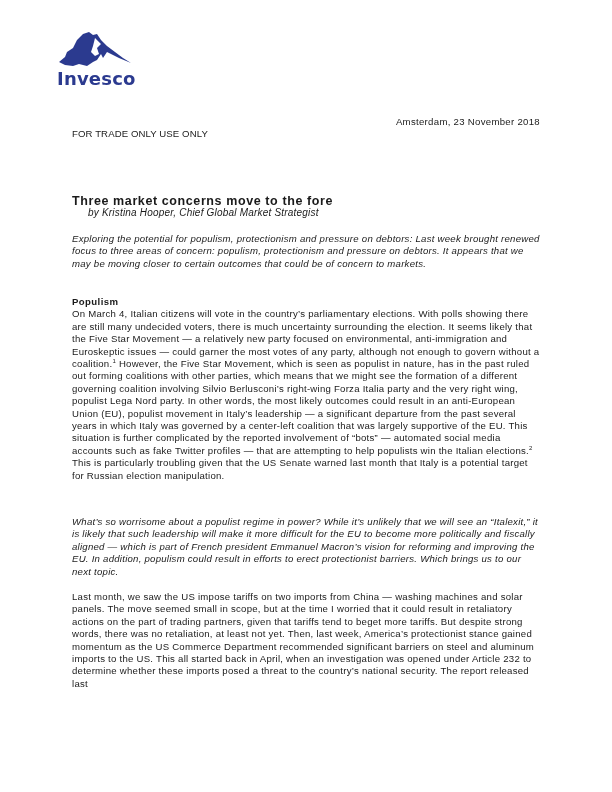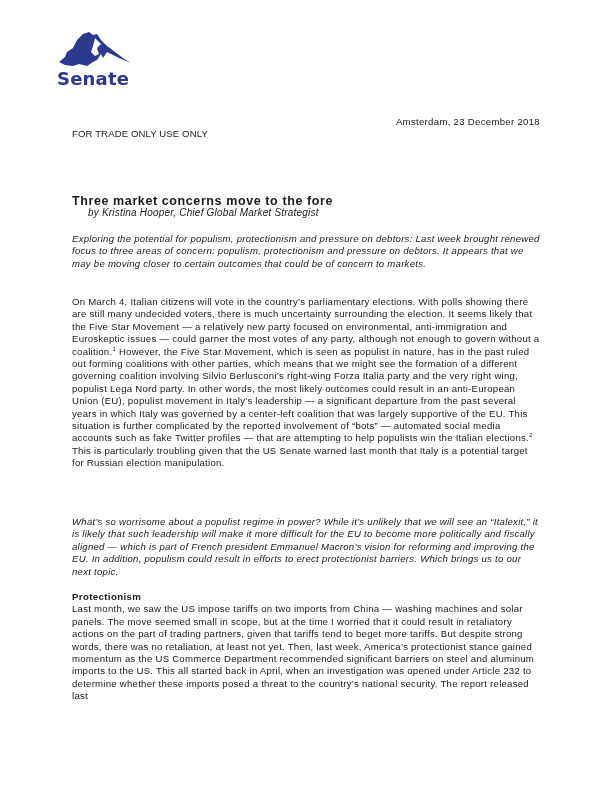--- a/index.html
+++ b/index.html
@@ -19,37 +19,37 @@
   sup { font-size: 6px; line-height: 0; vertical-align: 4px; }
 </style>
 </head>
 <body>
 
 <div class="logo">
   <svg width="80" height="40" viewBox="0 0 80 40">
     <path d="M2 32 L8 27 L10 22 L16 18 L20 10 L26 4 L32 2 L36 5 L40 4 L44 10 L50 16 L58 22 L66 28 L74 33 L62 28 L54 24 L50 22 L46 28 L44 24 L40 30 L36 32 L30 36 L22 34 L16 36 L8 35 Z" fill="#2b3a8f"></path>
     <path d="M38 8 L44 14 L40 18 L42 24 L38 26 L34 22 L36 16 Z" fill="#ffffff"></path>
   </svg>
-  <div class="logo-text">Senate</div>
+  <div class="logo-text">Invesco</div>
 </div>
 
-<div class="date">Amsterdam, 23 December 2018</div>
+<div class="date">Amsterdam, 23 November 2018</div>
 <div class="press">FOR TRADE ONLY USE ONLY</div>
 
 <div class="title">Three market concerns move to the fore</div>
 <div class="byline">by Kristina Hooper, Chief Global Market Strategist</div>
 
 <div class="block" style="top:233px;font-style:italic;">
   <p>Exploring the potential for populism, protectionism and pressure on debtors: Last week brought renewed focus to three areas of concern: populism, protectionism and pressure on debtors. It appears that we may be moving closer to certain outcomes that could be of concern to markets.</p>
 </div>
 
 <div class="block" style="top:296px;">
+  <p class="heading">Populism</p>
   <p><span>On March 4, Italian citizens will vote in the country’s parliamentary elections. With polls showing there are still many undecided voters, there is much uncertainty surrounding the election. It seems likely that the Five Star Movement — a relatively new party focused on environmental, anti-immigration and Euroskeptic issues — could garner the most votes of any party, although not enough to govern without a coalition.</span><sup>1</sup><span> However, the Five Star Movement, which is seen as populist in nature, has in the past ruled out forming coalitions with other parties, which means that we might see the formation of a different governing coalition involving Silvio Berlusconi’s right-wing Forza Italia party and the very right wing, populist Lega Nord party. In other words, the most likely outcomes could result in an anti-European Union (EU), populist movement in Italy’s leadership — a significant departure from the past several years in which Italy was governed by a center-left coalition that was largely supportive of the EU. This situation is further complicated by the reported involvement of “bots” — automated social media accounts such as fake Twitter profiles — that are attempting to help populists win the Italian elections.</span><sup>2</sup><span> This is particularly troubling given that the US Senate warned last month that Italy is a potential target for Russian election manipulation.</span></p>
 </div>
 
 <div class="block" style="top:516px;font-style:italic;">
   <p>What’s so worrisome about a populist regime in power? While it’s unlikely that we will see an “Italexit,” it is likely that such leadership will make it more difficult for the EU to become more politically and fiscally aligned — which is part of French president Emmanuel Macron’s vision for reforming and improving the EU. In addition, populism could result in efforts to erect protectionist barriers. Which brings us to our next topic.</p>
 </div>
 
 <div class="block" style="top:591px;">
-  <p class="heading">Protectionism</p>
   <p>Last month, we saw the US impose tariffs on two imports from China — washing machines and solar panels. The move seemed small in scope, but at the time I worried that it could result in retaliatory actions on the part of trading partners, given that tariffs tend to beget more tariffs. But despite strong words, there was no retaliation, at least not yet. Then, last week, America’s protectionist stance gained momentum as the US Commerce Department recommended significant barriers on steel and aluminum imports to the US. This all started back in April, when an investigation was opened under Article 232 to determine whether these imports posed a threat to the country’s national security. The report released last</p>
 </div>
 
 </body></html>

